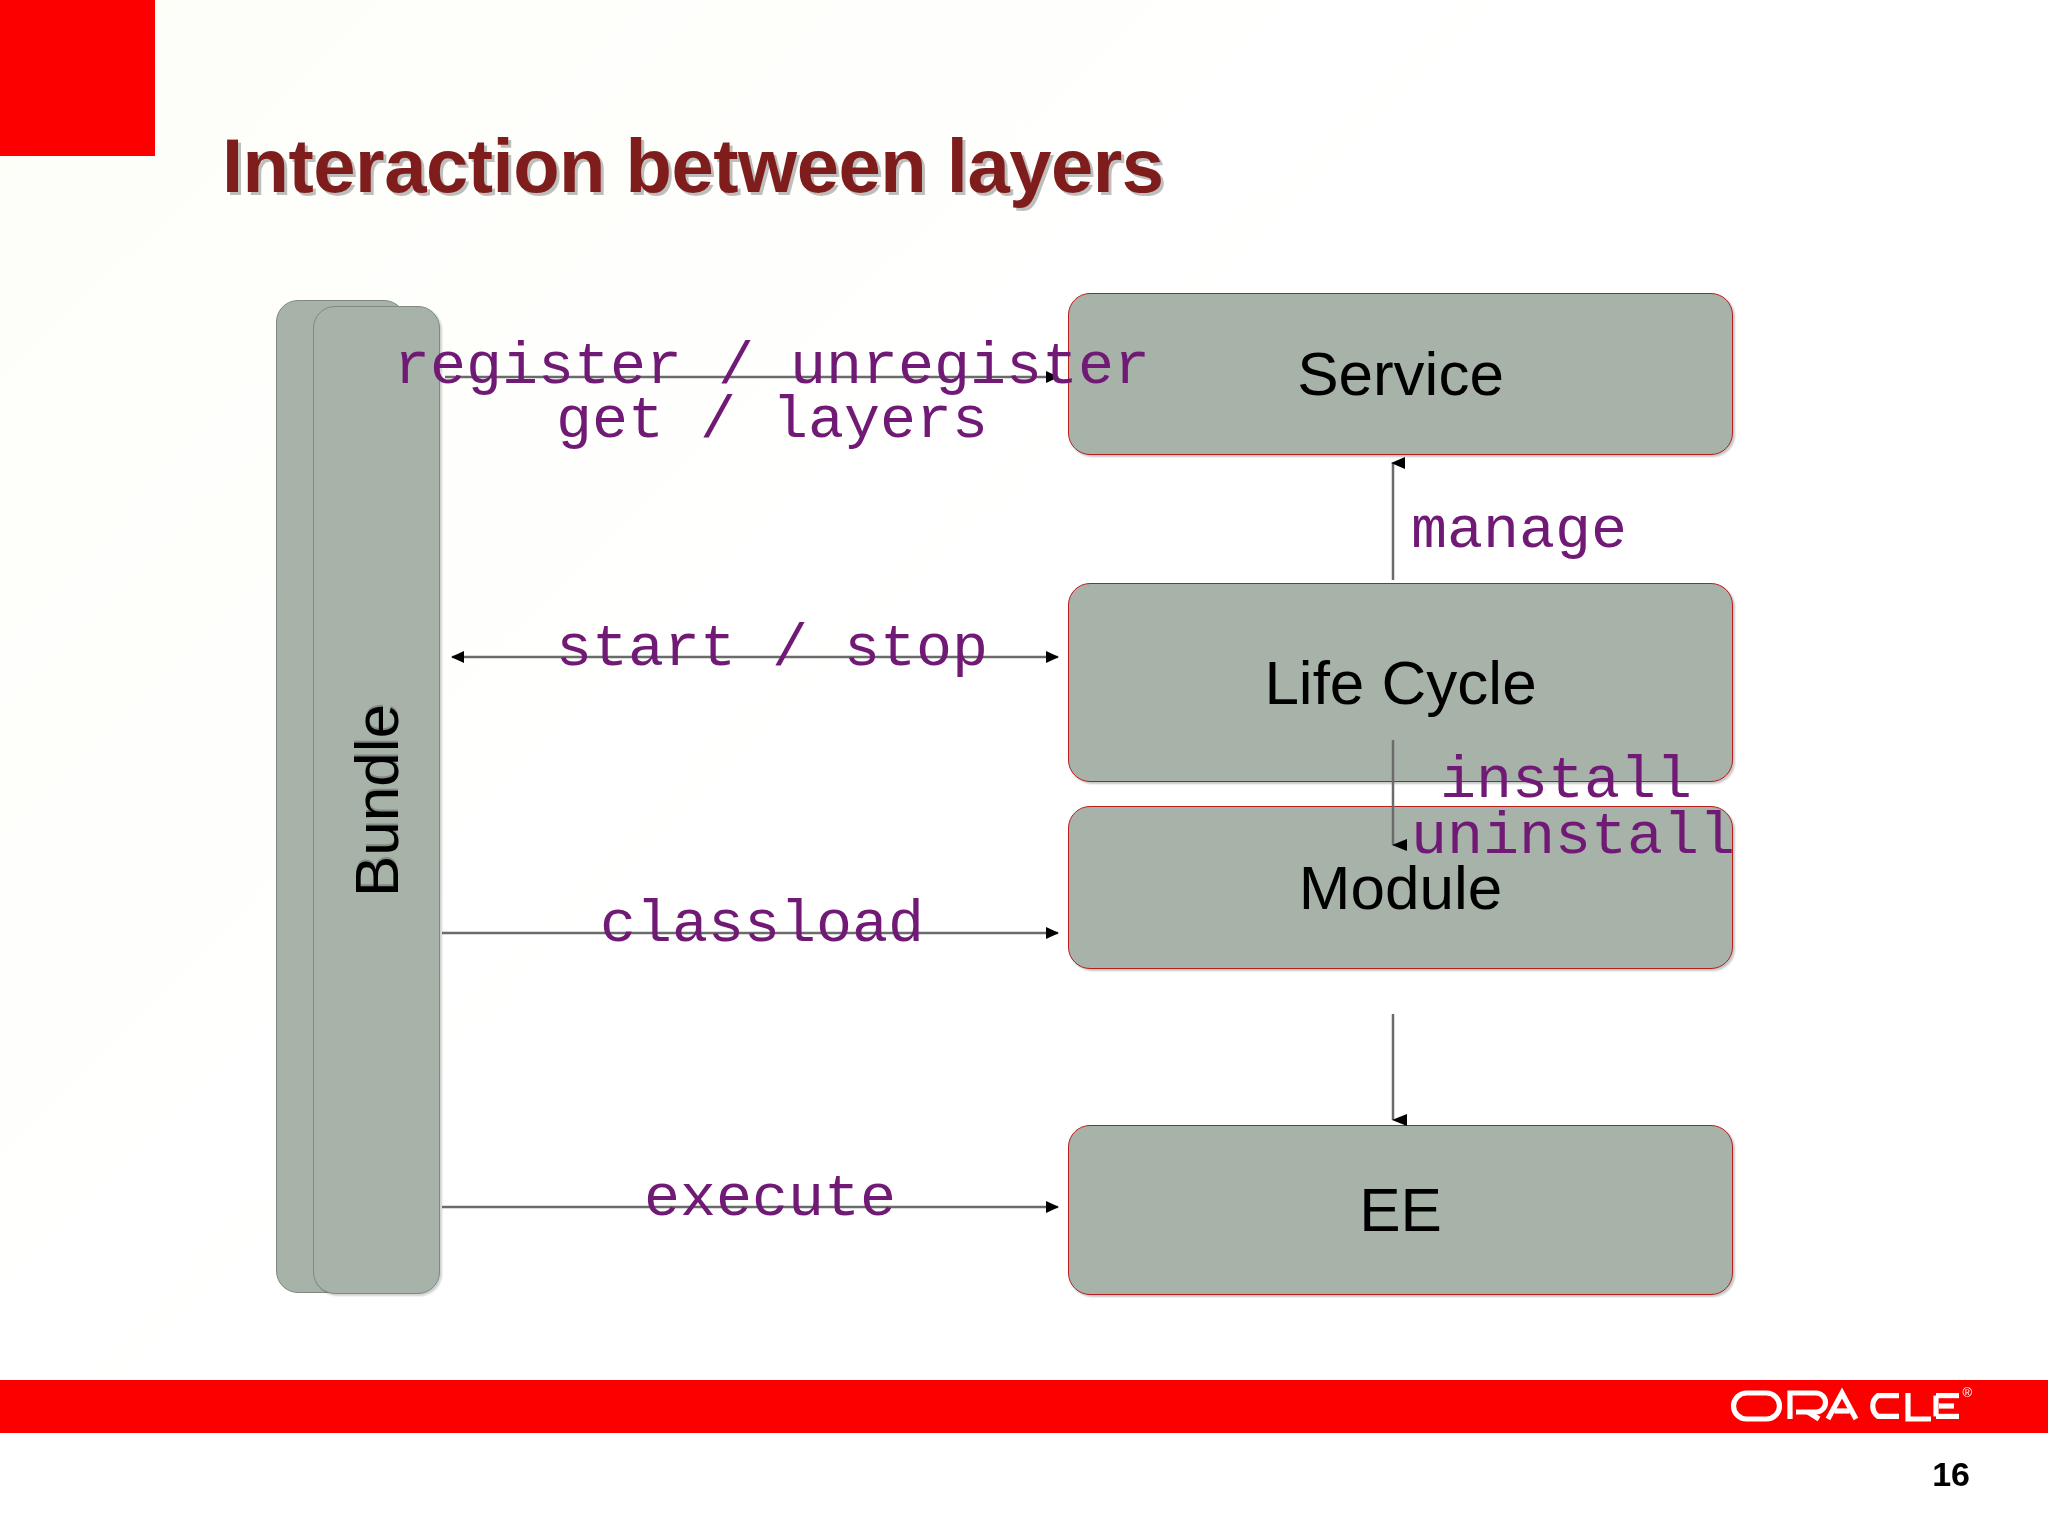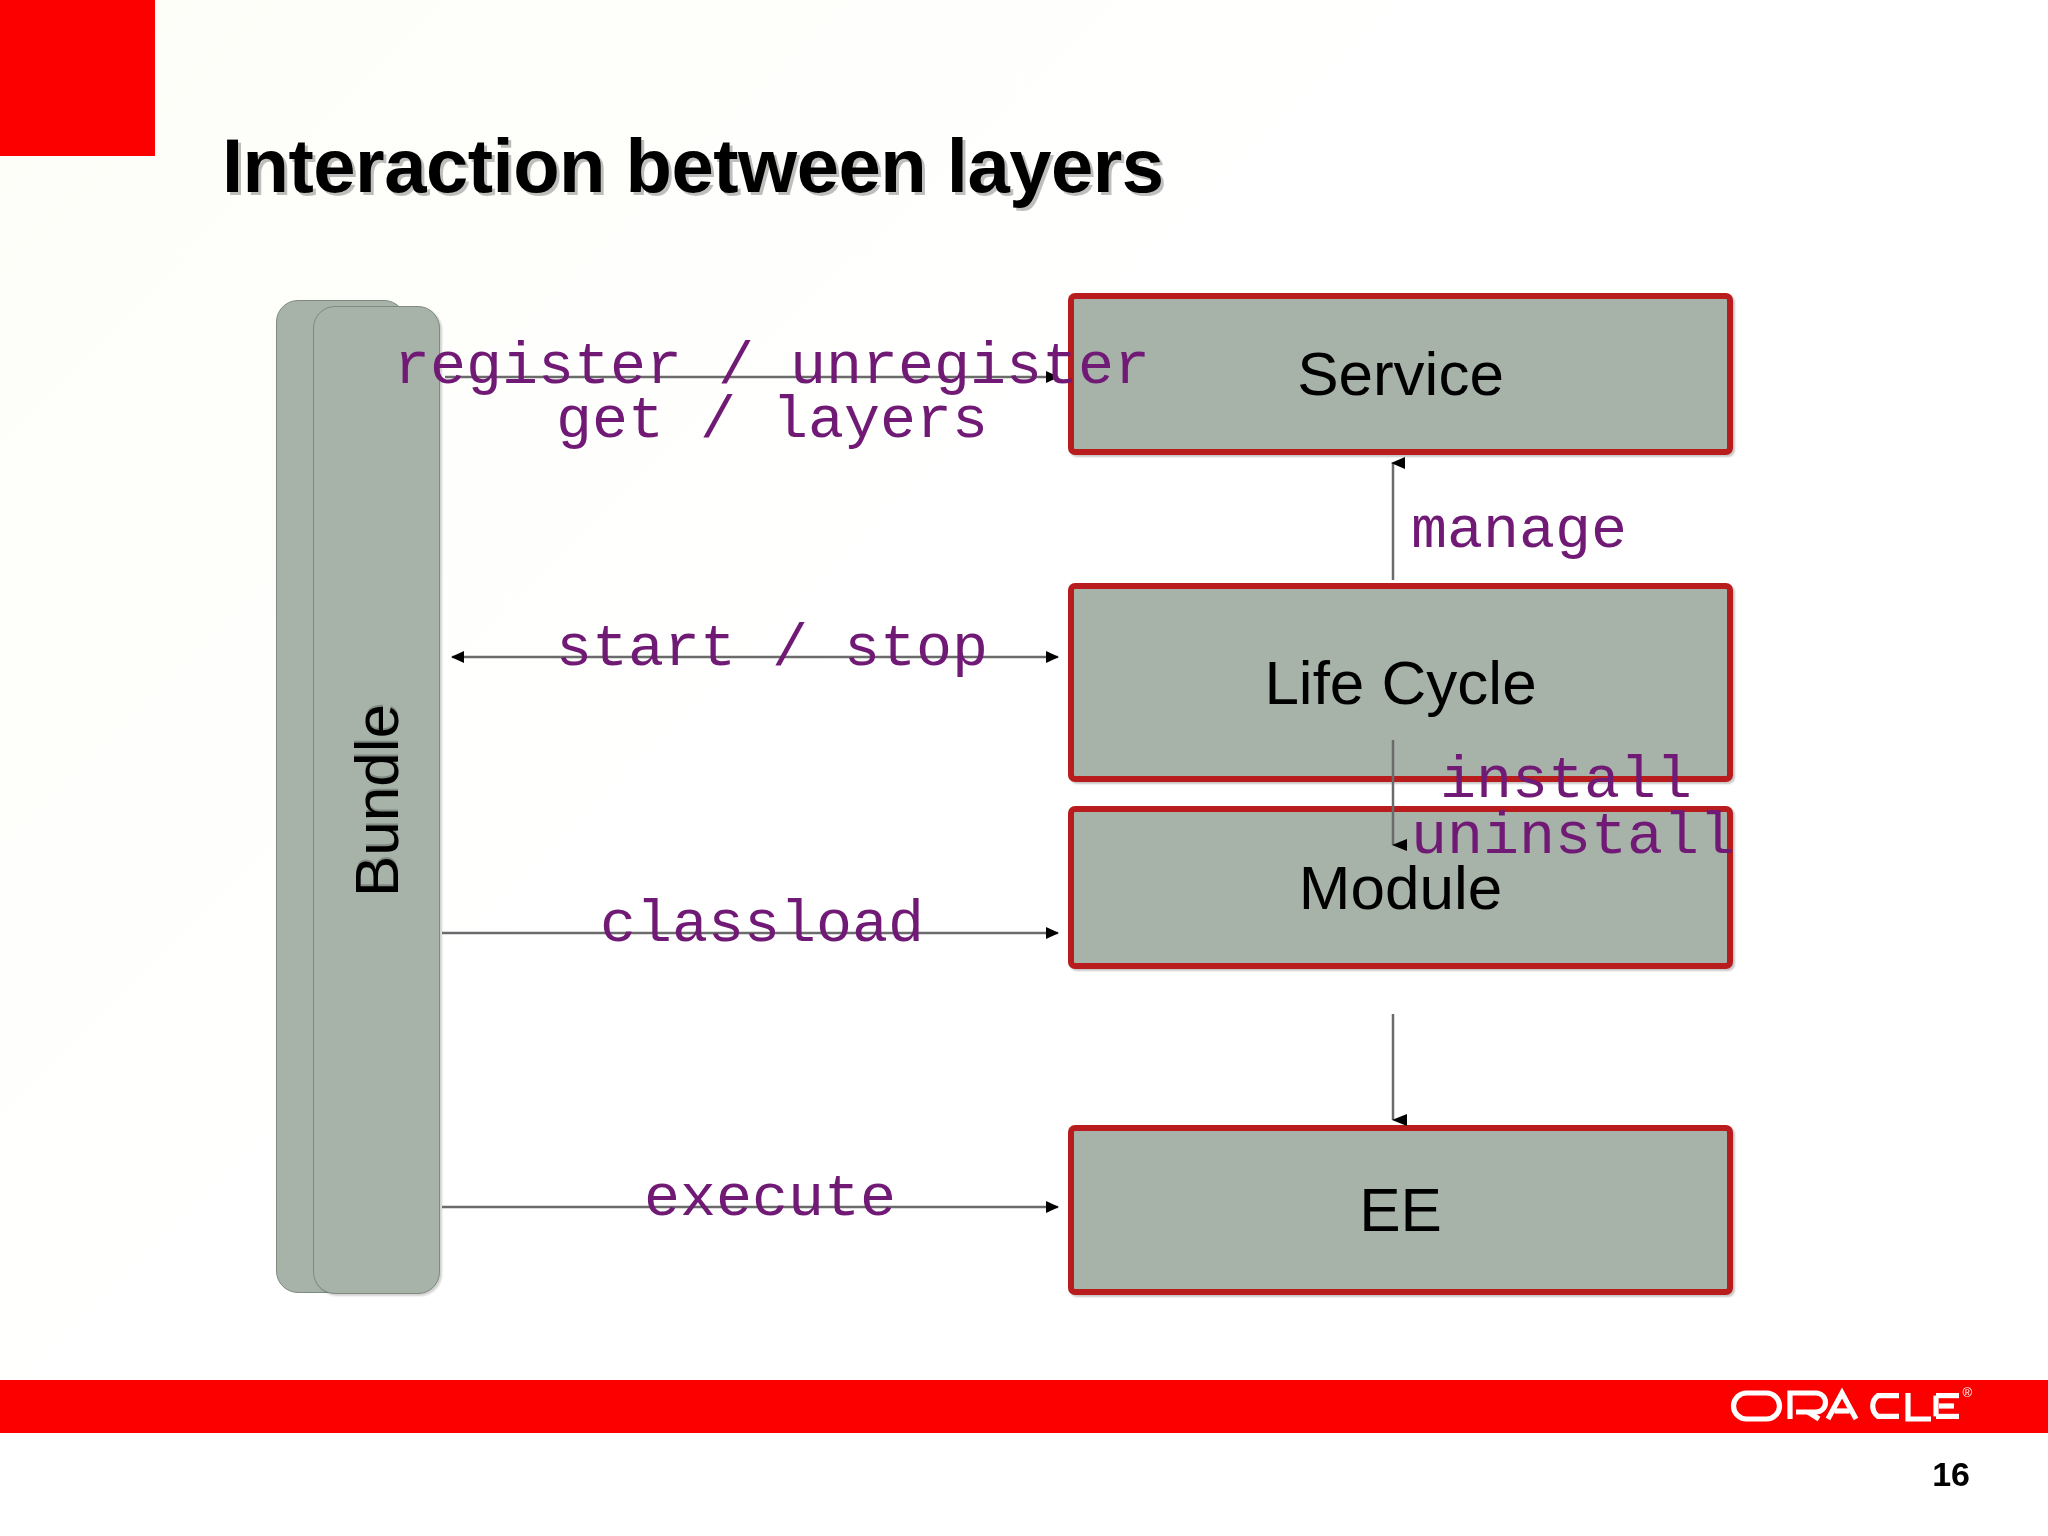--- a/index.html
+++ b/index.html
@@ -29,31 +29,31 @@
     left: 0; top: 0;
     width: 155px; height: 156px;
     background: #fc0000;
   }
   #title {
     position: absolute;
     left: 222px;
     top: 122px;
     font-size: 76px;
     font-weight: bold;
-    color: #000000;
+    color: #7f1d1d;
     letter-spacing: -0.5px;
     white-space: nowrap;
     text-shadow: 3px 3px 0 rgba(0,0,0,0.25);
   }
   
   .layer-box {
     position: absolute;
     background: #a7b2a9;
-    border: 6px solid #b91c1c;
-    border-radius: 7px;
+    border: 1px solid #b91c1c;
+    border-radius: 22px;
     display: flex;
     align-items: center;
     justify-content: center;
     box-sizing: border-box;
     box-shadow: 2px 2px 2px rgba(0,0,0,0.22);
   }
   .layer-label {
     font-size: 62px;
     color: #000000;
     line-height: 1;

